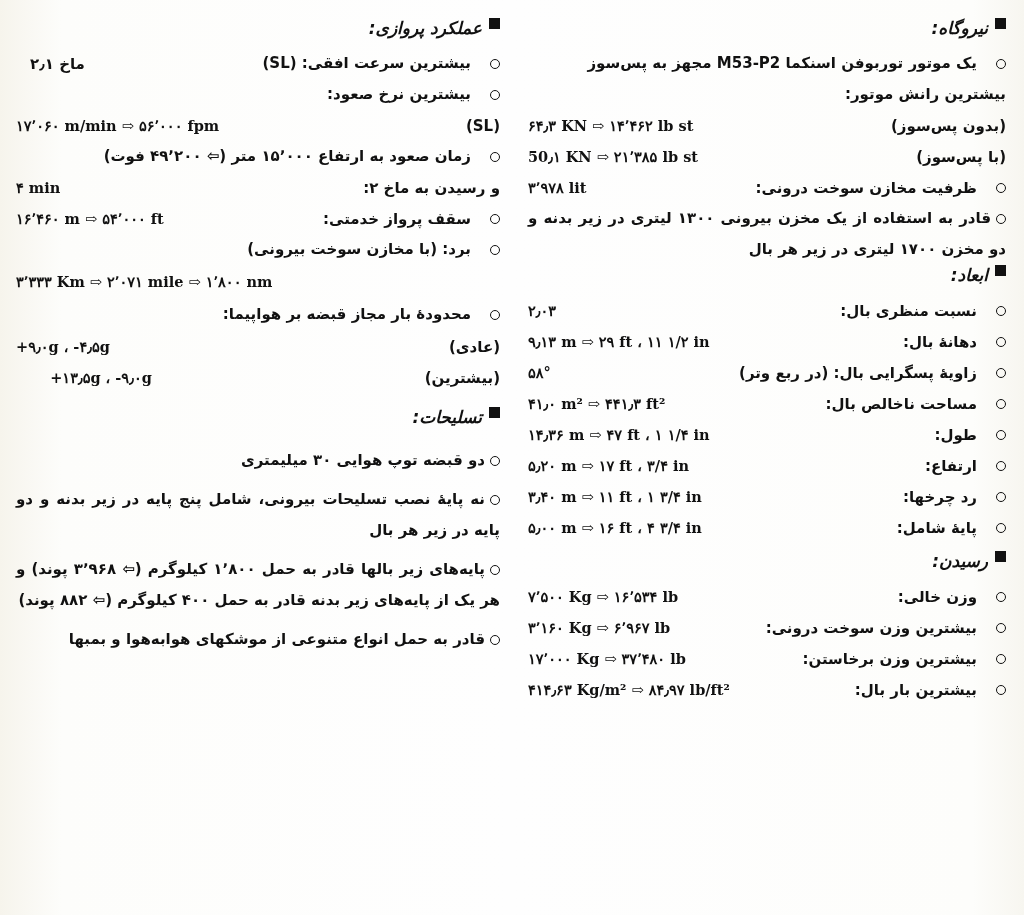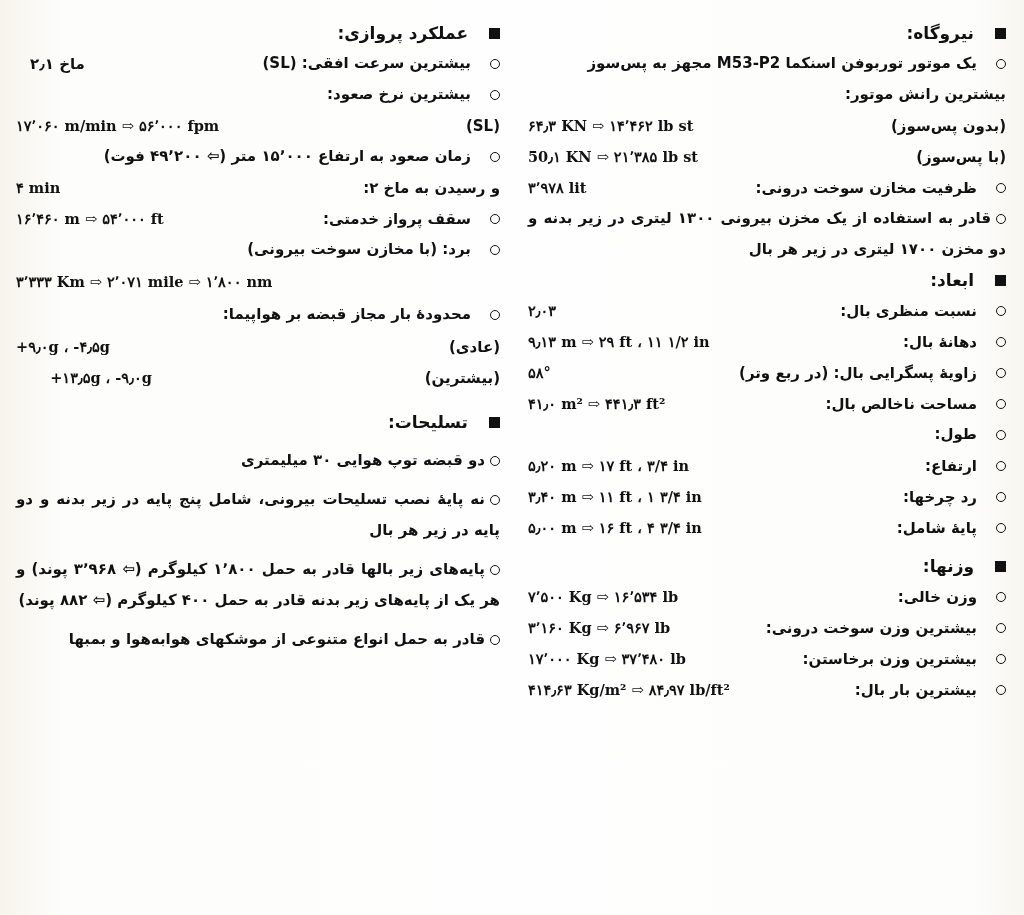--- a/index.html
+++ b/index.html
@@ -20,22 +20,22 @@
     }
     .col {
       position: absolute;
       top: 18px;
       direction: rtl;
     }
     .col-right { right: 18px; width: 478px; }
     .col-left  { left: 16px;  width: 484px; }
 
     .sec-head {
-      display: flex; align-items: center; gap: 21px;
-      font-size: 17px; height: 30px;
+      display: flex; align-items: flex-start; gap: 7px;
+      font-size: 17px; height: 30px; font-style: italic;
     }
     .sq {
       width: 11px; height: 11px; background: #111; display: inline-block; flex: none;
     }
     .row {
       display: flex; justify-content: space-between; align-items: baseline;
       height: 31px; line-height: 31px; white-space: nowrap;
     }
     .row.tall { height: 33px; line-height: 33px; }
     .label { display: inline-flex; align-items: center; gap: 19px; }
@@ -123,20 +123,21 @@
           <span class="bullet"></span>
         <span>مساحت ناخالص بال:</span>
         </span>
       <span class="value">۴۱٫۰ m² ⇨ ۴۴۱٫۳ ft²</span>
     </div>
     <div class="row">
       <span class="label">
           <span class="bullet"></span>
         <span>طول:</span>
         </span>
+      <span class="value">۱۴٫۳۶ m ⇨ ۴۷ ft ، ۱ ۱/۴ in</span>
     </div>
     <div class="row">
       <span class="label">
           <span class="bullet"></span>
         <span>ارتفاع:</span>
         </span>
       <span class="value">۵٫۲۰ m ⇨ ۱۷ ft ، ۳/۴ in</span>
     </div>
     <div class="row">
       <span class="label">
@@ -149,21 +150,21 @@
       <span class="label">
           <span class="bullet"></span>
         <span>پایهٔ شامل:</span>
         </span>
       <span class="value">۵٫۰۰ m ⇨ ۱۶ ft ، ۴ ۳/۴ in</span>
     </div>
 
     <div class="gap-s"></div>
     <div class="sec-head">
       <span class="sq"></span>
-      <span>وزنها:</span>
+      <span>رسیدن:</span>
     </div>
     <div class="row">
       <span class="label">
           <span class="bullet"></span>
         <span>وزن خالی:</span>
         </span>
       <span class="value">۷٬۵۰۰ Kg ⇨ ۱۶٬۵۳۴ lb</span>
     </div>
     <div class="row">
       <span class="label">

